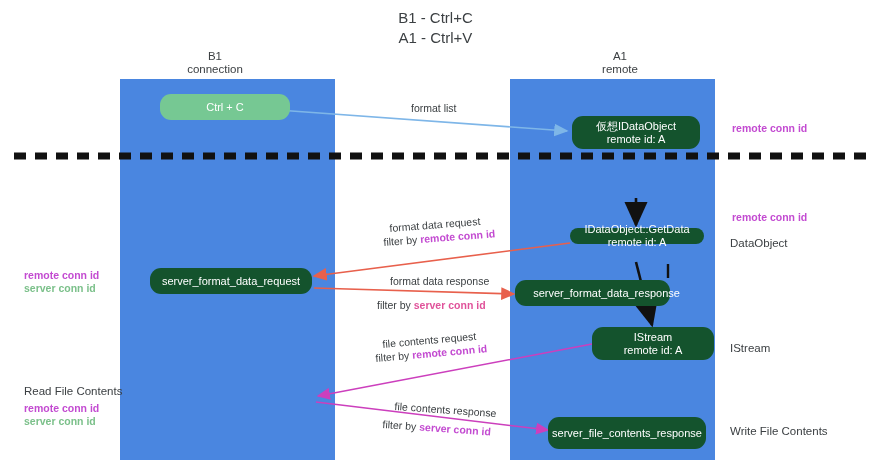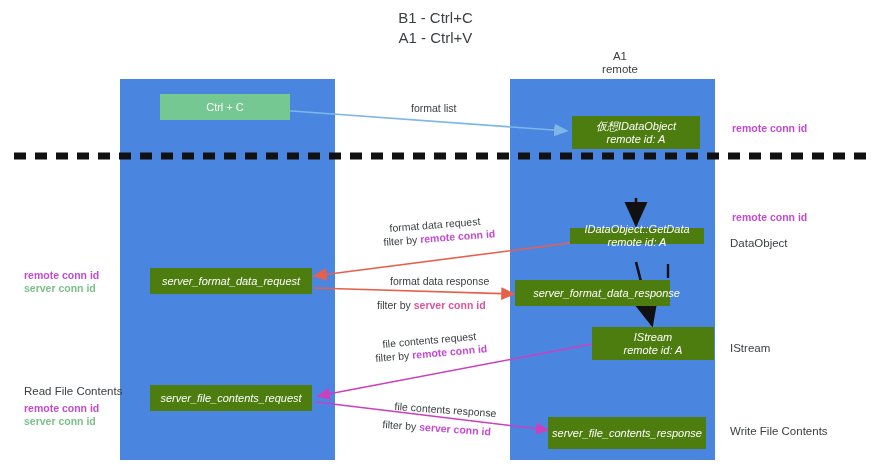--- a/index.html
+++ b/index.html
@@ -39,23 +39,24 @@
     display:flex;
     align-items:center;
     justify-content:center;
     text-align:center;
     color:#ffffff;
     font-size:11px;
     line-height:13px;
     white-space:pre-line;
     box-sizing:border-box;
     padding:2px 4px;
+    border-radius:11px;
   }
   .node.green{background:#76c893;}
-  .node.orange{background:#4d7c0f;font-style:italic;}
+  .node.orange{background:#14532d;}
   .side-label{
     position:absolute;
     font-size:11.5px;
     line-height:14px;
     color:#3c4043;
     white-space:pre-line;
   }
   .tag{
     position:absolute;
     font-size:10.5px;
@@ -78,20 +79,22 @@
   .dash-sep{position:absolute;left:0;top:152px;width:871px;height:8px;}
 </style>
 </head>
 <body>
 
 <div id="stage">
 
   <div class="title">B1 - Ctrl+C
 A1 - Ctrl+V</div>
 
+  <div class="lane-title" style="left:155px;top:50px;width:120px;">B1
+connection</div>
   <div class="lane-title" style="left:560px;top:50px;width:120px;">A1
 remote</div>
 
   <div class="lane" style="left:120px;top:79px;width:215px;height:381px;"></div>
   <div class="lane" style="left:510px;top:79px;width:205px;height:381px;"></div>
 
   <svg class="svg-layer">
     <defs>
       <marker id="ar-blue" markerWidth="9" markerHeight="8" refX="8" refY="4" orient="auto">
         <path d="M0,0 L9,4 L0,8 z" fill="#7eb6e8"></path>
@@ -140,21 +143,20 @@
   <div class="node orange" style="left:570px;top:228px;width:134px;height:16px;">IDataObject::GetData
 remote id: A</div>
 
   <div class="node orange" style="left:150px;top:268px;width:162px;height:26px;">server_format_data_request</div>
 
   <div class="node orange" style="left:515px;top:280px;width:155px;height:26px;padding-left:32px;">server_format_data_response</div>
 
   <div class="node orange" style="left:592px;top:327px;width:122px;height:33px;">IStream
 remote id: A</div>
 
-  <div class="node orange" style="left:150px;top:385px;width:162px;height:26px;">server_file_contents_request</div>
 
   <div class="node orange" style="left:548px;top:417px;width:158px;height:32px;">server_file_contents_response</div>
 
   <div class="tag magenta" style="left:732px;top:122px;">remote conn id</div>
   <div class="tag magenta" style="left:732px;top:211px;">remote conn id</div>
   <div class="side-label" style="left:730px;top:236px;">DataObject</div>
   <div class="side-label" style="left:730px;top:341px;">IStream</div>
   <div class="side-label" style="left:730px;top:424px;">Write File Contents</div>
 
   <div class="tag magenta" style="left:24px;top:269px;">remote conn id</div>

